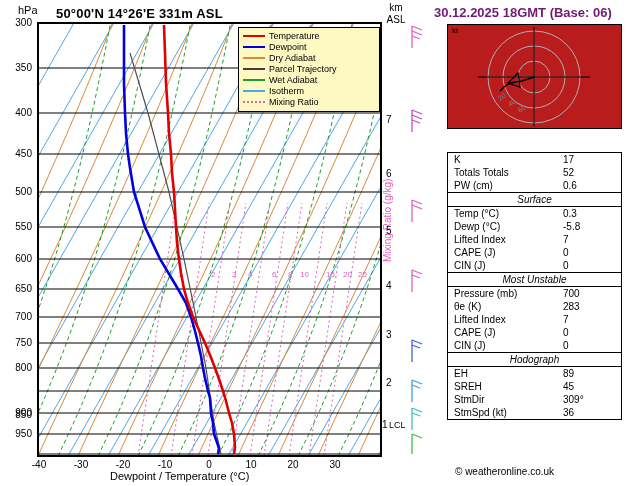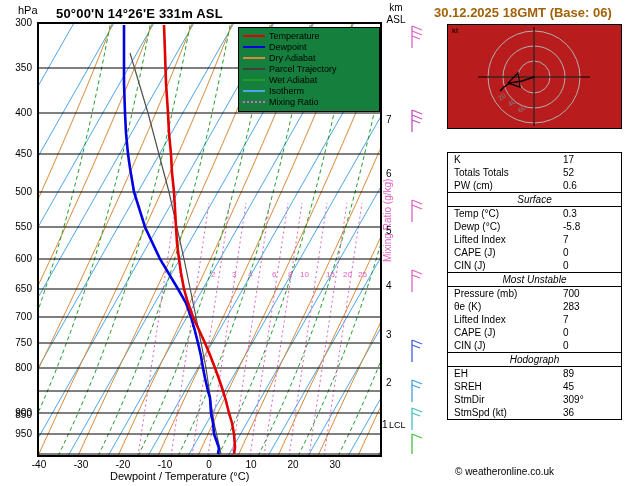--- a/index.html
+++ b/index.html
@@ -4,30 +4,30 @@
 <style>
   html,body{margin:0;padding:0;}
   body{width:629px;height:486px;background:#ffffff;font-family:"Liberation Sans",sans-serif;overflow:hidden;position:relative;}
   .root{position:absolute;left:0;top:0;width:629px;height:486px;}
   .abs{position:absolute;}
   
   #hpa-label{left:18px;top:4px;font-size:11px;color:#000;}
   #station-title{left:56px;top:6px;font-size:13px;font-weight:bold;color:#000;letter-spacing:.2px;}
   #km-label{left:383px;top:2px;font-size:10px;color:#000;text-align:center;width:26px;}
   #asl-label{left:383px;top:14px;font-size:10px;color:#000;text-align:center;width:26px;}
-  #run-title{left:434px;top:5px;font-size:13px;font-weight:bold;color:#a16207;}
+  #run-title{left:434px;top:5px;font-size:13px;font-weight:bold;color:#701a75;}
   
   #plot{left:37px;top:22px;width:345px;height:435px;border:1px solid #000;box-sizing:border-box;background:#fff;overflow:hidden;}
   #plot svg{display:block;}
   
   .ylab{position:absolute;font-size:10px;color:#000;text-align:right;width:30px;}
   .xlab{position:absolute;font-size:10px;color:#000;text-align:center;width:30px;}
   #xaxis-title{left:110px;top:470px;font-size:11px;color:#000;}
   
-  #legend{left:238px;top:27px;width:142px;background:#15803d;border:1px solid #000;padding:3px 4px;box-sizing:border-box;}
+  #legend{left:238px;top:27px;width:142px;background:#fef9c3;border:1px solid #000;padding:3px 4px;box-sizing:border-box;}
   #legend div{display:flex;align-items:center;height:10px;margin:0 0 1px 0;}
   #legend span.ln{display:inline-block;width:22px;height:0;border-top-width:2px;border-top-style:solid;margin-right:4px;}
   #legend span.tx{font-size:9px;color:#000;line-height:10px;}
   
   #mix-label{left:382px;top:262px;font-size:10px;color:#e060c0;transform:rotate(-90deg);transform-origin:0 0;white-space:nowrap;}
   
   #hodo{left:447px;top:24px;width:175px;height:105px;border:1px solid #000;background:#b91c1c;box-sizing:border-box;}
   #hodo .kt{position:absolute;left:4px;top:1px;font-size:8px;color:#000;}
   
   .tbl{position:absolute;left:447px;width:175px;border:1px solid #000;background:#fff;box-sizing:border-box;font-size:10px;color:#000;}

